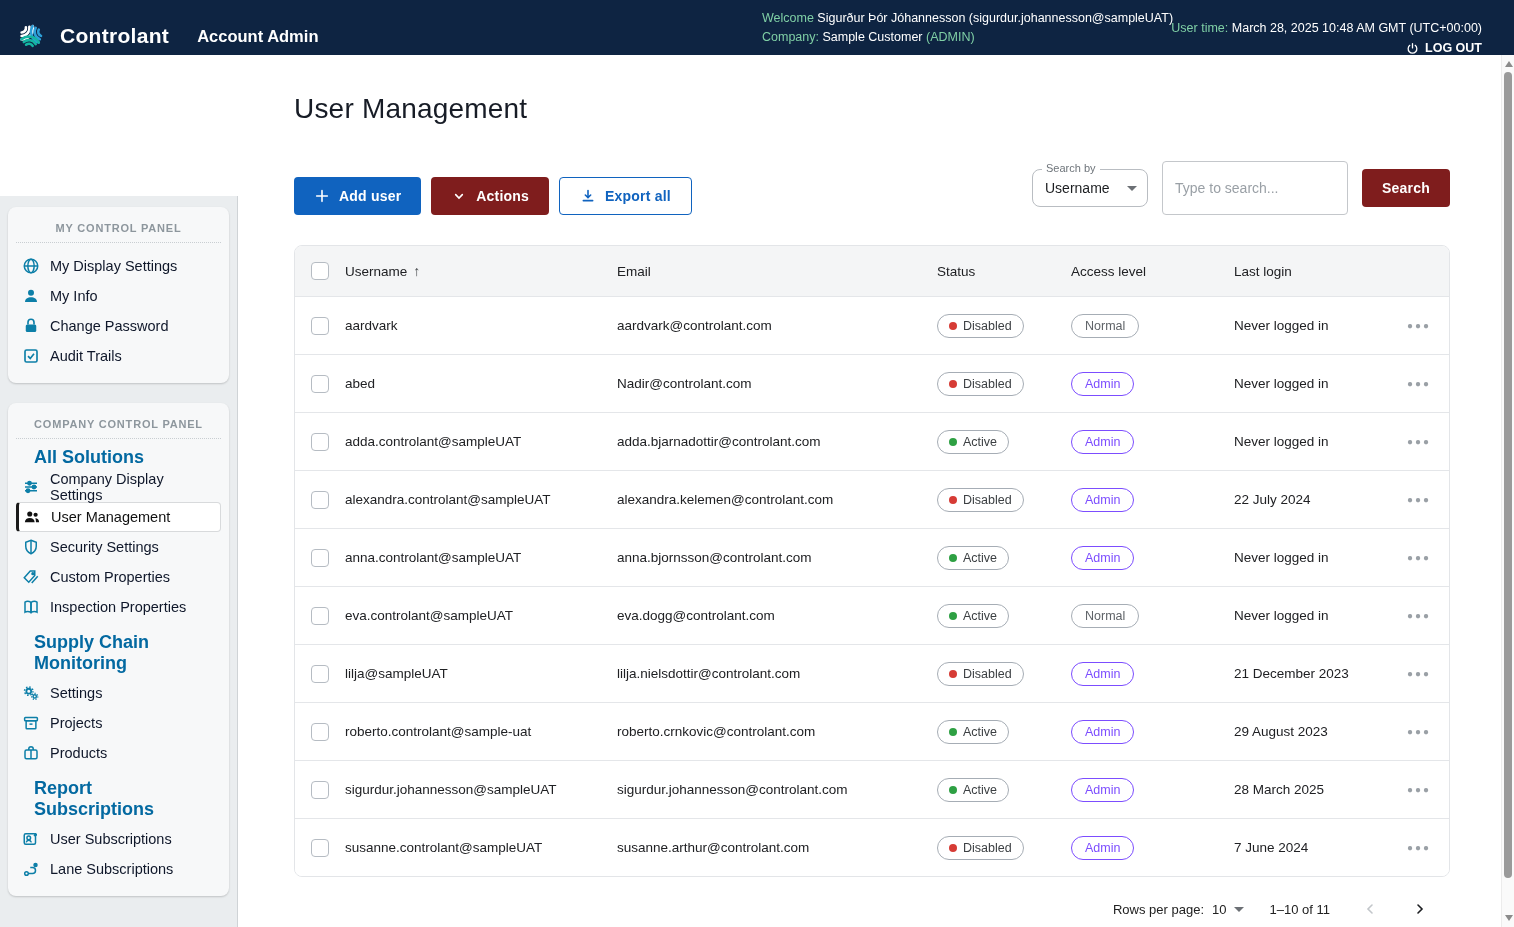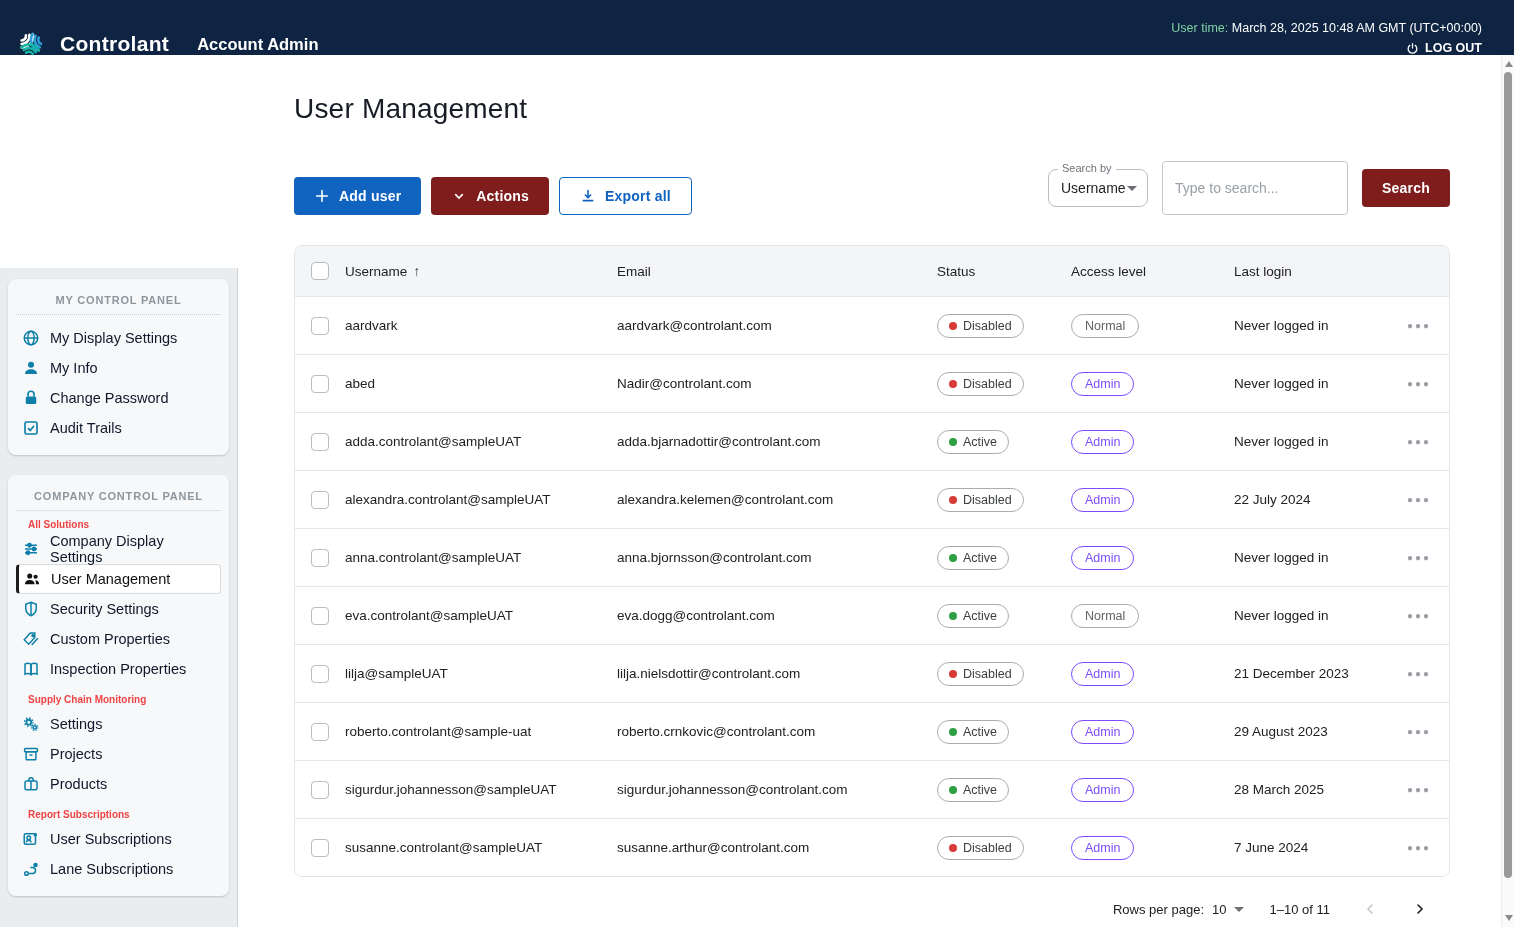--- a/index.html
+++ b/index.html
@@ -1,21 +1,21 @@
 <!DOCTYPE html>
 <html><head>
 <meta charset="utf-8">
 <style>
   * { box-sizing: border-box; margin: 0; padding: 0; }
   html,body { width:1514px; height:927px; overflow:hidden; }
   body { font-family:"Liberation Sans", sans-serif; background:#fff; color:#202124; position:relative; }
 
   
   .header { position:relative; height:55px; background:#0e2442; color:#fff; z-index:5; }
-  .brand-wrap { position:absolute; left:10px; top:16px; height:55px; display:flex; align-items:center; }
+  .brand-wrap { position:absolute; left:10px; top:8px; height:55px; display:flex; align-items:center; }
   .logo { width:42px; height:42px; }
   .brand { font-size:21px; font-weight:bold; margin-left:8px; letter-spacing:.3px; }
   .app-title { font-size:16.5px; font-weight:bold; margin-left:28px; margin-top:2px; }
   .hdr-mid { position:absolute; left:762px; top:9px; font-size:12.5px; line-height:19px; }
   .hdr-right { position:absolute; right:32px; top:19px; font-size:12.5px; line-height:19px; text-align:right; }
   .teal { color:#7fcfa5; }
   .logout { display:inline-flex; align-items:center; gap:6px; font-weight:bold; cursor:pointer; margin-top:1px; }
   .logout svg { width:13px; height:13px; }
 
   
@@ -24,35 +24,35 @@
   .main { flex:1; background:#fff; padding:0 0 0 56px; position:relative; }
   .content { width:1156px; }
 
   
   .panel { background:#f7f8f9; border-radius:8px; box-shadow:0 1px 2px rgba(0,0,0,.18); padding:10px 8px 12px; margin-bottom:20px; }
   .panel-heading { text-align:center; font-size:11px; font-weight:bold; letter-spacing:.8px; color:#8d969d; padding:5px 0 8px; border-bottom:1px dotted #c9ced2; margin-bottom:8px; }
   .side-item { display:flex; align-items:center; gap:10px; height:30px; padding:0 6px; font-size:14.5px; color:#0f172a; cursor:pointer; border-radius:4px; }
   .side-item .ico { width:18px; height:18px; color:#0d7fa8; flex-shrink:0; display:flex; align-items:center; justify-content:center; }
   .side-item.active { background:#fff; border:1px solid #d8dadc; border-left:3px solid #1b1b1b; color:#111; padding-left:4px; }
   .side-item.active .ico { color:#111; }
-  .sub-heading { font-size:10px; font-weight:bold; color:#ef4444; margin:10px 12px 4px; }
+  .sub-heading { font-size:18px; font-weight:bold; color:#0369a1; margin:10px 18px 4px; }
   .sub-heading.first { margin-top:2px; }
   .ico svg { width:100%; height:100%; }
 
   
   .page-title { font-size:28px; font-weight:500; color:#171c26; margin-top:38px; letter-spacing:.2px; }
   .toolbar { display:flex; align-items:flex-end; justify-content:space-between; margin-top:36px; }
   .btn-group { display:flex; gap:10px; }
   .btn { height:38px; border-radius:4px; font-size:14px; font-weight:bold; display:inline-flex; align-items:center; gap:9px; padding:0 20px; cursor:pointer; border:none; font-family:inherit; letter-spacing:.2px; }
   .btn svg { width:16px; height:16px; }
   .btn-primary { background:#1063bf; color:#fff; }
   .btn-disabled { background:#7f1d1d; color:#fff; cursor:default; }
   .btn-outline { background:#fff; color:#1063bf; border:1px solid #1063bf; }
   .search-cluster { display:flex; align-items:center; gap:14px; }
-  .select-box { position:relative; width:100px; height:38px; border:1px solid #b9bdc2; border-radius:8px; display:flex; align-items:center; padding:0 10px 0 12px; cursor:pointer; background:#fff; }
+  .select-box { position:relative; width:116px; height:38px; border:1px solid #b9bdc2; border-radius:8px; display:flex; align-items:center; padding:0 10px 0 12px; cursor:pointer; background:#fff; }
   .select-label { position:absolute; top:-8px; left:9px; background:#fff; padding:0 4px; font-size:11px; color:#6f757b; }
   .select-value { font-size:14px; color:#1c1e21; font-weight:500; flex:1; }
   .caret { width:0; height:0; border-left:5px solid transparent; border-right:5px solid transparent; border-top:5px solid #6c7075; }
   .search-input { width:186px; height:54px; border:1px solid #c4c7cb; border-radius:4px; padding:0 12px; font-size:14px; font-family:inherit; color:#202124; outline:none; }
   .search-input::placeholder { color:#9aa0a6; }
   .btn-search { width:88px; justify-content:center; }
 
   
   .table-card { margin-top:30px; border:1px solid #e3e5e8; border-radius:8px; overflow:hidden; }
   .trow { display:grid; grid-template-columns:50px 272px 320px 134px 163px 1fr 60px; align-items:center; }
@@ -110,20 +110,31 @@
             <path d="M -10.8 -3.8 A 5 5 0 0 1 -10.8 3.8"></path>
             <path d="M -8.2 -6.9 A 9 9 0 0 1 -8.2 6.9"></path>
             <path d="M -5.6 -10 A 13 13 0 0 1 -5.6 10"></path>
           </g>
         </g>
       </svg>
     </span>
     <span class="brand">Controlant</span>
     <span class="app-title">Account Admin</span>
   </div>
+  <div class="hdr-mid">
+    <div>
+      <span class="teal">Welcome</span>
+      <span>Sigurður Þór Jóhannesson (sigurdur.johannesson@sampleUAT)</span>
+    </div>
+    <div>
+      <span class="teal">Company:</span>
+      <span>Sample Customer</span>
+      <span class="teal">(ADMIN)</span>
+    </div>
+  </div>
   <div class="hdr-right">
     <div>
       <span class="teal">User time:</span>
       <span>March 28, 2025 10:48 AM GMT (UTC+00:00)</span>
     </div>
     <div class="logout">
       <svg viewBox="0 0 24 24" fill="none" stroke="#fff" stroke-width="2.4" stroke-linecap="round">
         <path d="M12 3v8"></path>
           <path d="M7 6.2a8 8 0 1 0 10 0"></path>
       </svg>

